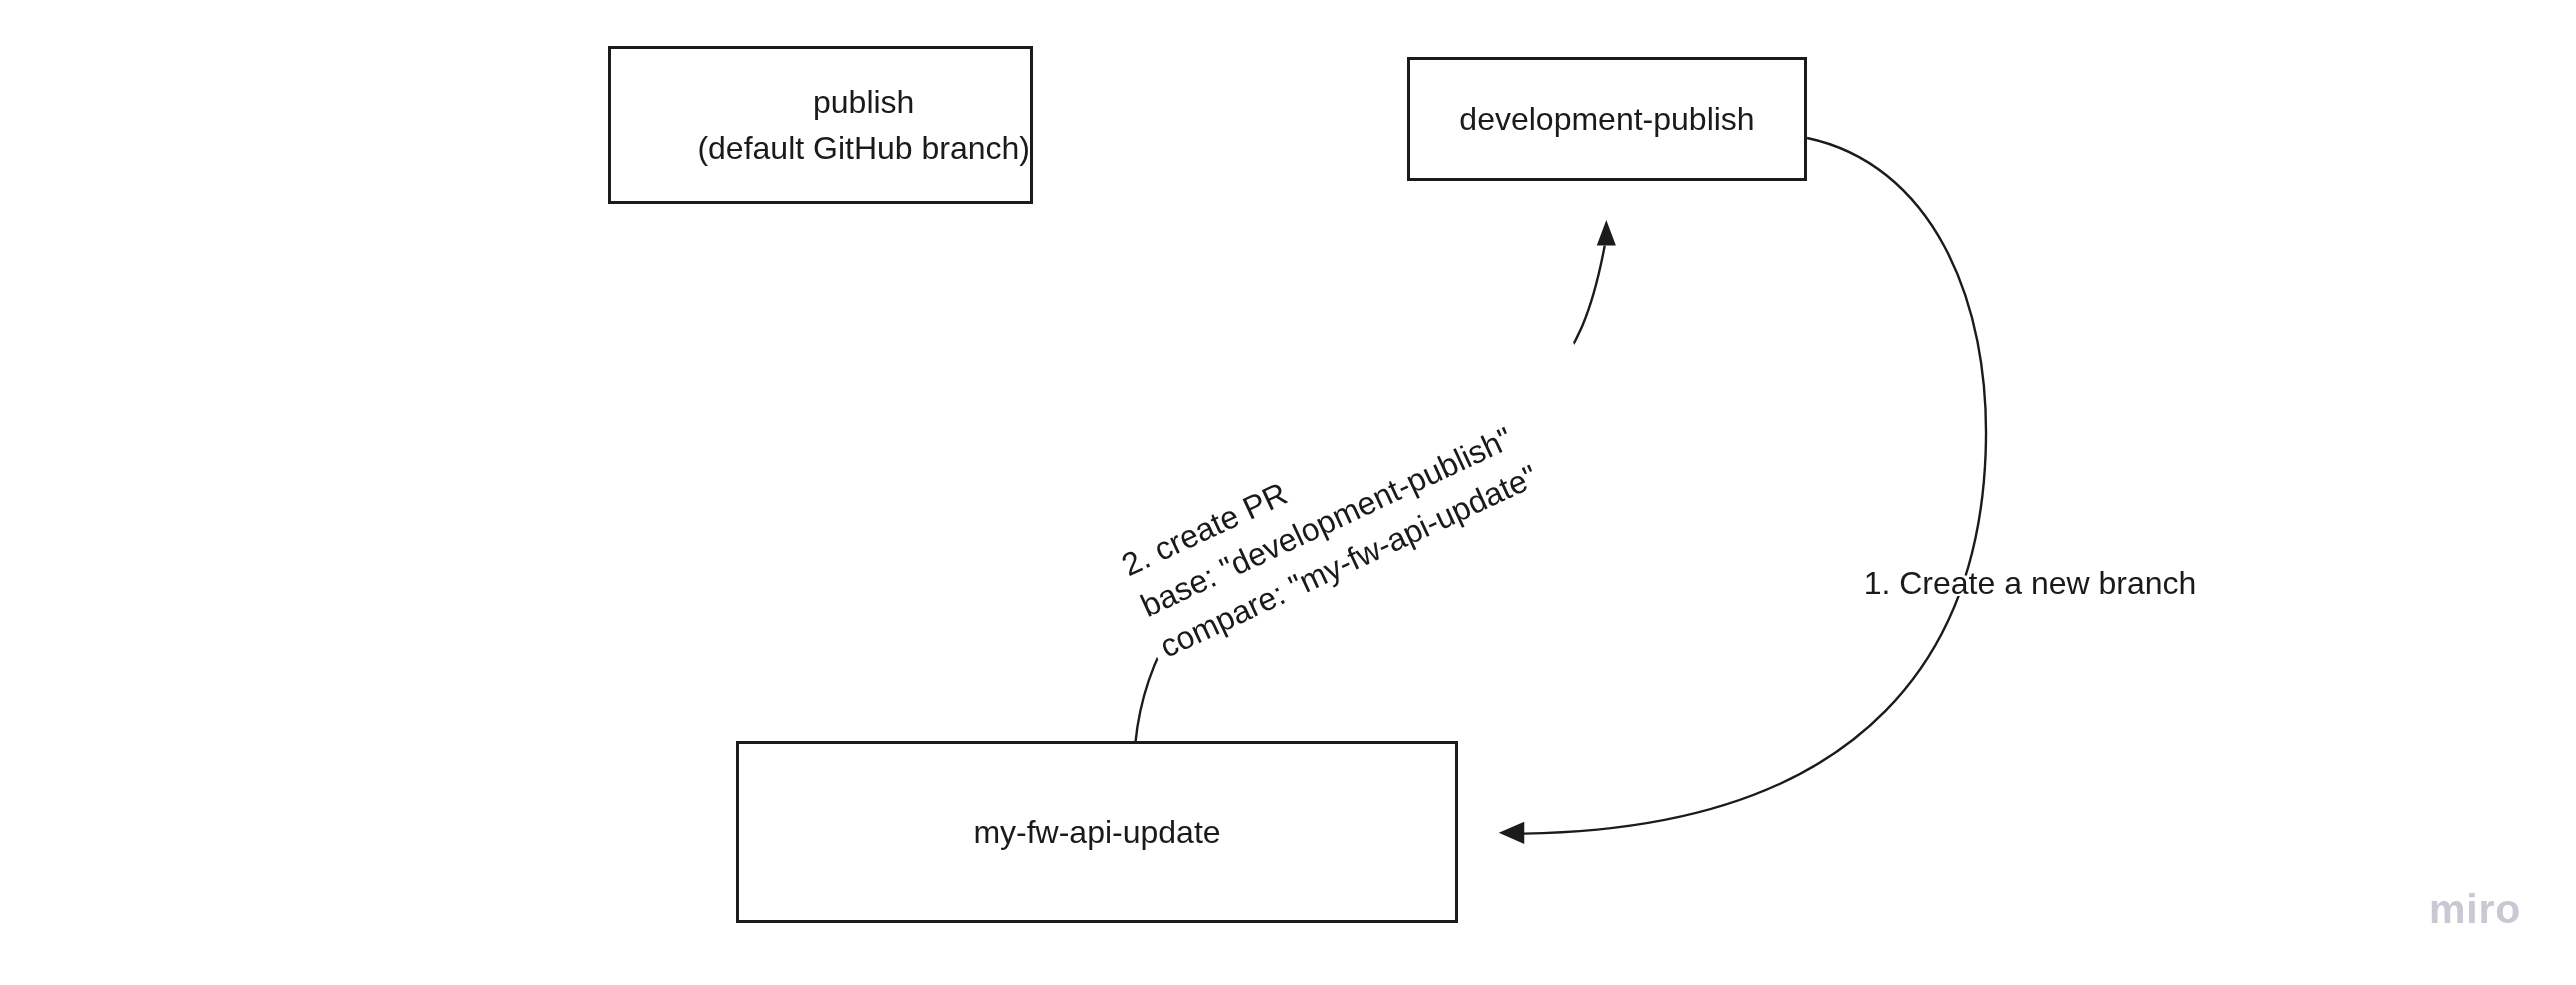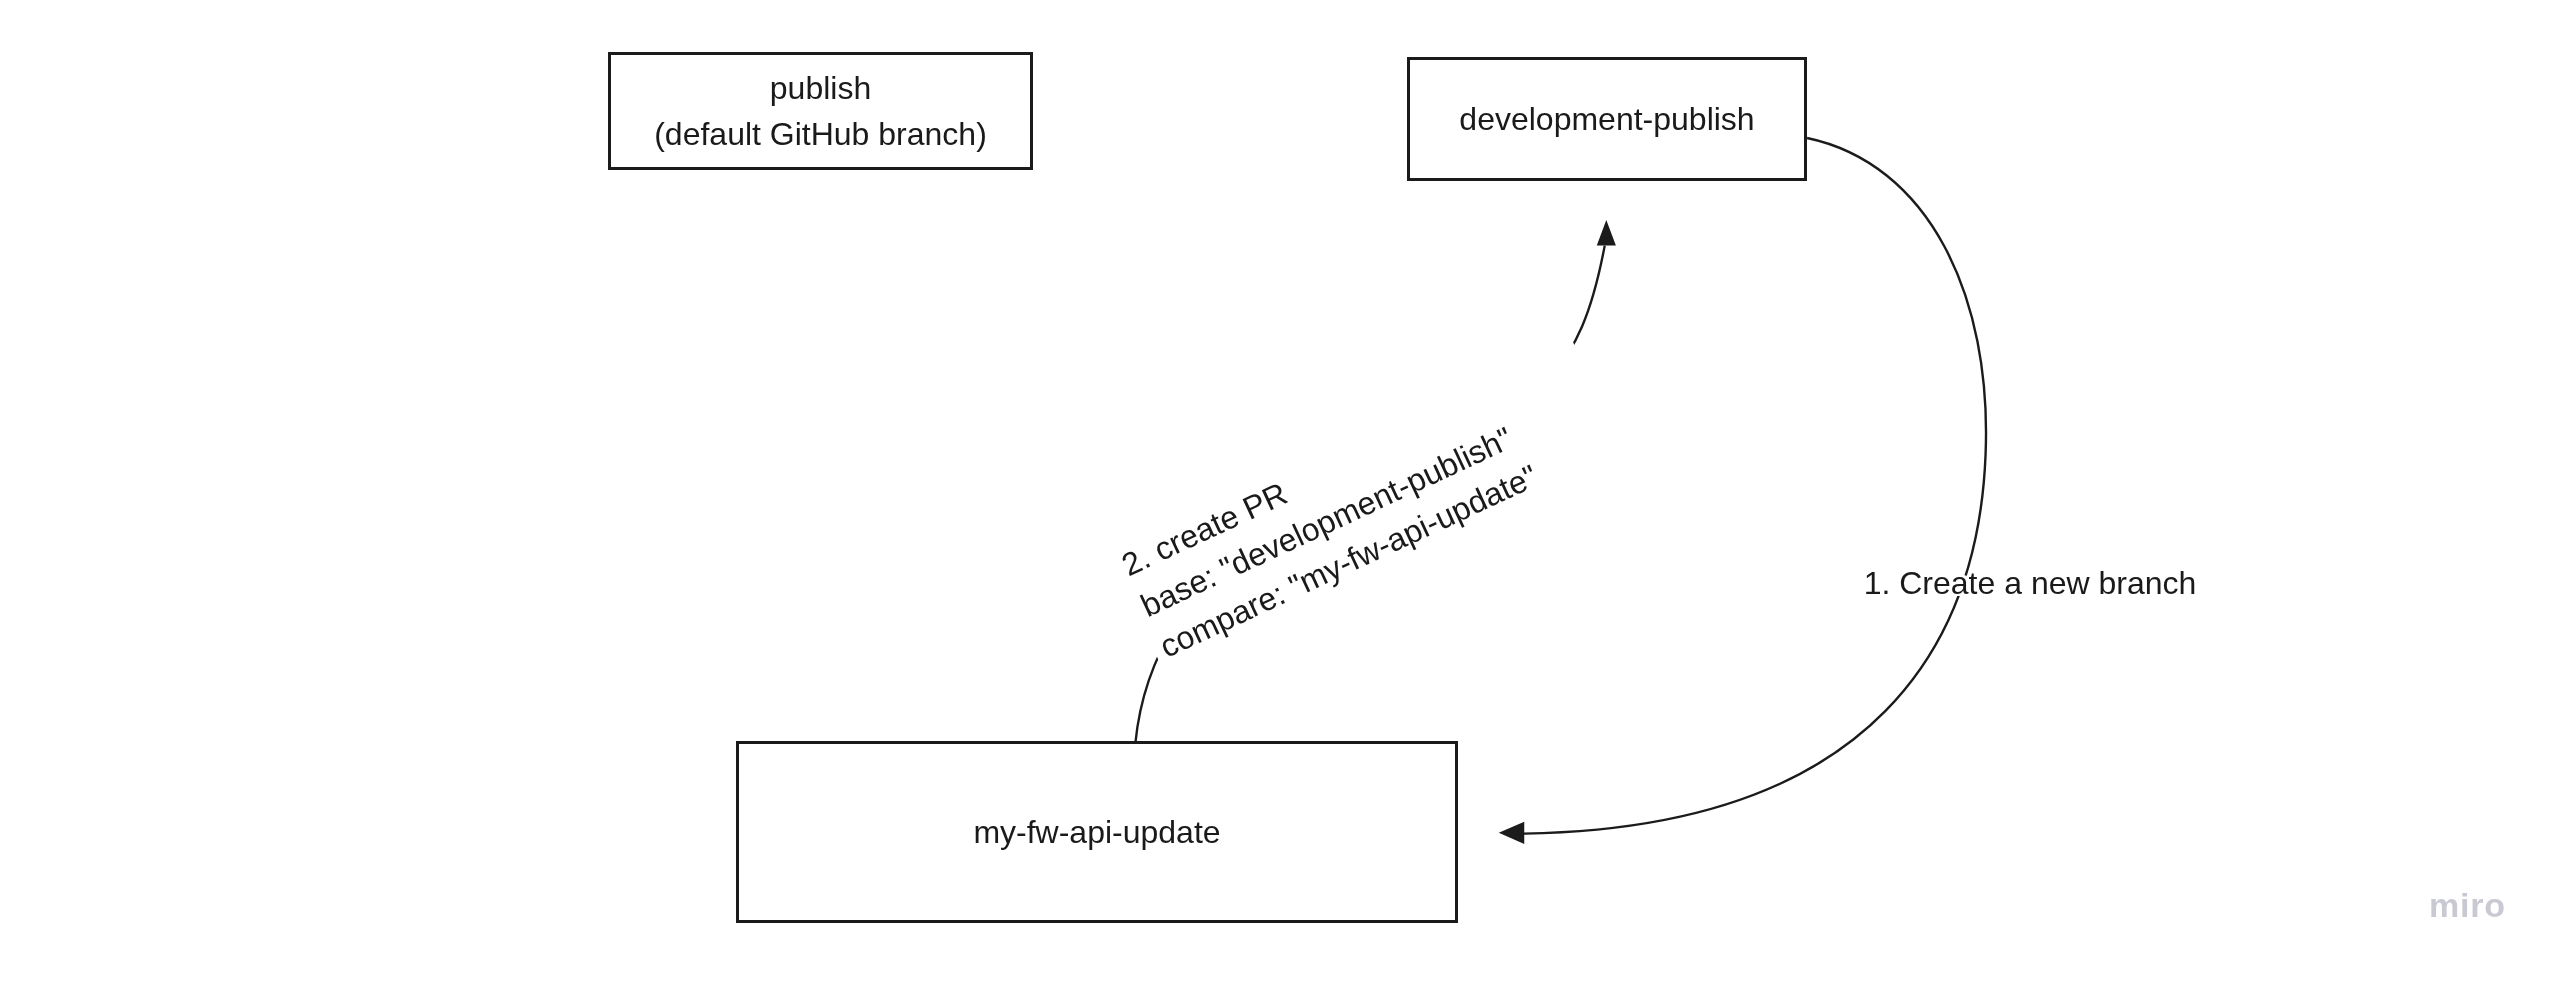--- a/index.html
+++ b/index.html
@@ -38,21 +38,21 @@
     border: 3.2px solid #1b1b1b;
     background: #ffffff;
     display: flex;
     align-items: center;
     justify-content: center;
     text-align: center;
     font-size: 32px;
     line-height: 1.45;
     white-space: pre-line;
   }
-  .shape-publish        { left: 608px;  top: 52px;  width: 425px; height: 118px; }
+  .shape-publish        { left: 608px;  top: 46px;  width: 425px; height: 158px; justify-content: flex-end; }
   .shape-dev-publish    { left: 1407px; top: 57px;  width: 400px; height: 124px; }
   .shape-my-fw          { left: 736px;  top: 741px; width: 722px; height: 182px; }
 
   .conn-label {
     position: absolute;
     font-size: 32px;
     line-height: 1.4;
     white-space: pre-line;
   }
   .conn-label-branch {
@@ -73,21 +73,21 @@
     width: 494px;
     padding: 6.4px 8px;
     background: #ffffff;
     text-align: left;
     transform: rotate(-25deg);
   }
   .watermark {
     position: absolute;
     left: 2429px;
     top: 886px;
-    font-size: 34px;
+    font-size: 41px;
     font-weight: 700;
     letter-spacing: 0.8px;
     color: #c9c9d4;
     user-select: none;
   }
 </style>
 </head>
 <body>
 
 <div class="canvas">

